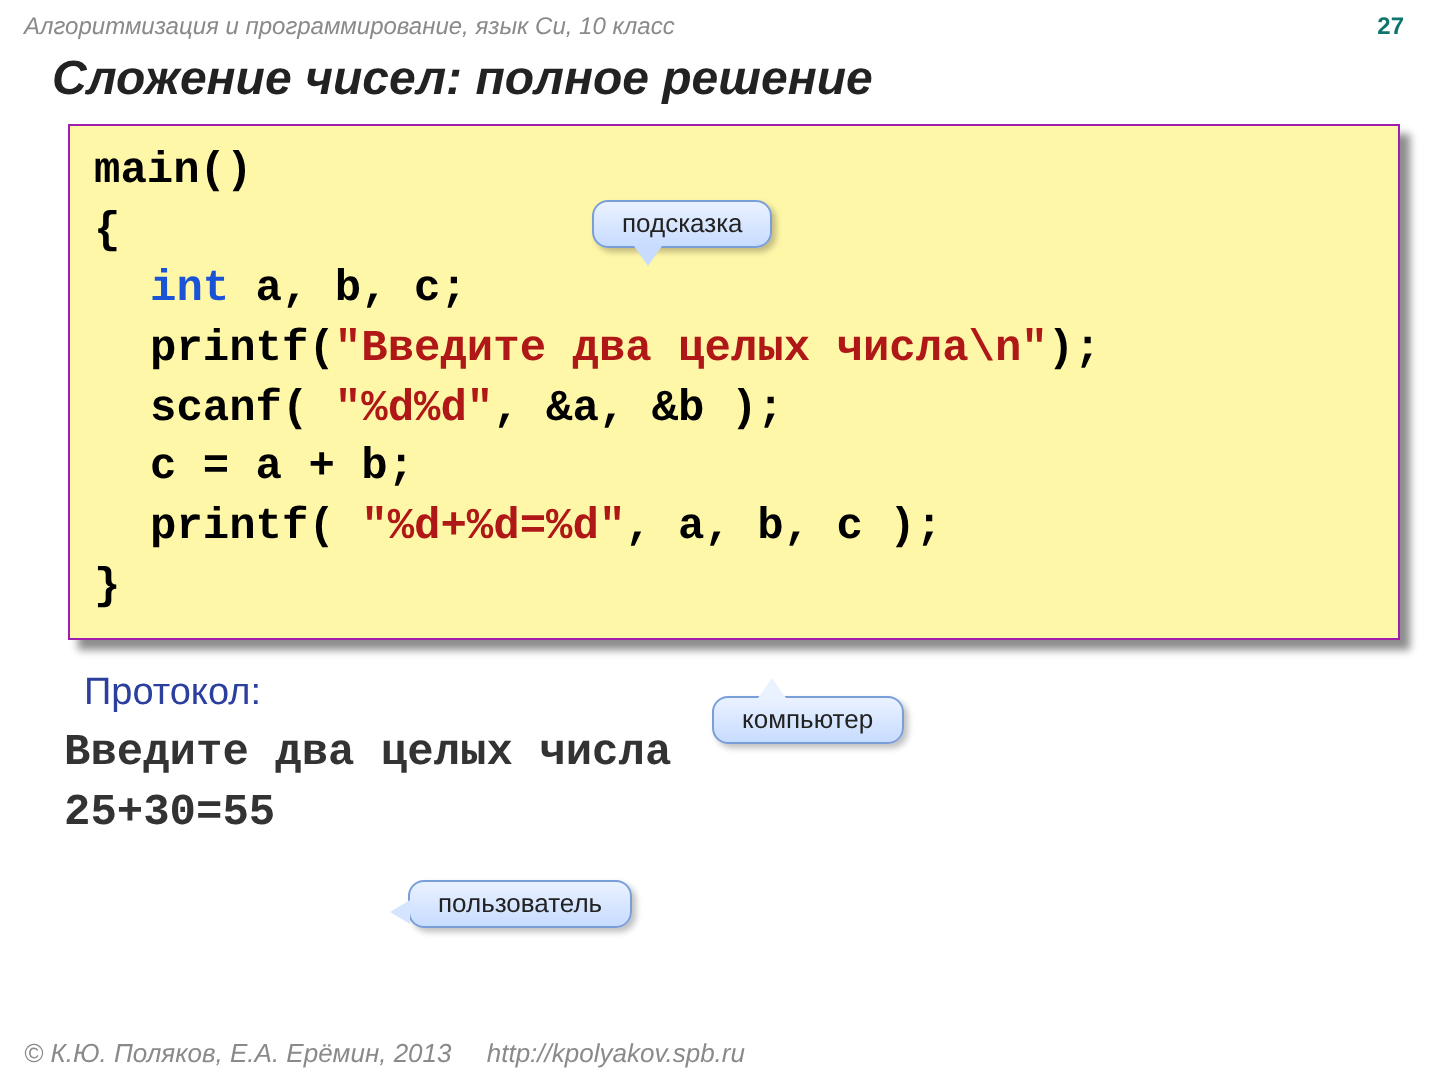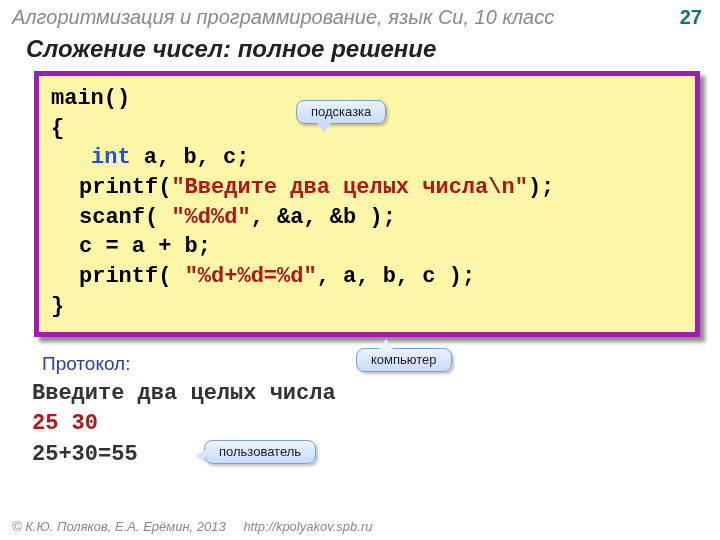--- a/index.html
+++ b/index.html
@@ -12,44 +12,44 @@
     position: relative;
     overflow: hidden;
   }
   .header {
     display: flex;
     justify-content: space-between;
     align-items: center;
     padding: 6px 18px 2px 12px;
     font-style: italic;
     color: #8a8a8a;
-    font-size: 20px;
+    font-size: 12px;
   }
   .header .page-num { font-weight: bold; color: #0f766e; font-style: normal;}
   .title {
     font-size: 24px;
     font-weight: bold;
     color: #222;
     padding: 4px 0 8px 26px;
     font-style: italic;
   }
   .code-block {
     margin: 0 20px 0 34px;
     background: #fff7a8;
-    border: 5px solid #a21caf;
+    border: 1px solid #a21caf;
     box-shadow: 5px 5px 4px rgba(0,0,0,0.45);
     padding: 8px 12px 10px 12px;
     font-family: "Courier New", monospace;
     font-size: 22px;
     font-weight: bold;
     line-height: 1.35;
     color: #000;
     position: relative;
   }
-  .kw { color: #1a53d6; margin-left: 12px; }
+  .kw { color: #1a53d6; }
   .str { color: #b01717; }
   .indent { display:inline-block; width: 28px;}
   .protocol-label {
     color: #2a3f9e;
     font-weight: normal;
     font-size: 19px;
     padding: 16px 4px 4px 42px;
   }
   .protocol {
     font-family: "Courier New", monospace;
@@ -126,21 +126,20 @@
   <div><span class="indent"></span><span>printf(</span><span class="str">"Введите два целых числа\n"</span><span>);</span></div>
   <div><span class="indent"></span><span>scanf( </span><span class="str">"%d%d"</span><span>, &amp;a, &amp;b );</span></div>
   <div><span class="indent"></span><span>c = a + b;</span></div>
   <div><span class="indent"></span><span>printf( </span><span class="str">"%d+%d=%d"</span><span>, a, b, c );</span></div>
   <div><span>}</span></div>
 </div>
 
 <div class="protocol-label">Протокол:</div>
 <div class="protocol">
   <div>Введите два целых числа</div>
-  <div class="user">25 30</div>
   <div>25+30=55</div>
 </div>
 
 <div id="c-hint" class="callout tail-down">подсказка</div>
 <div id="c-comp" class="callout tail-up">компьютер</div>
 <div id="c-user" class="callout tail-left">пользователь</div>
 
 <div class="footer">
   <span>© К.Ю. Поляков, Е.А. Ерёмин, 2013</span>
   <span class="link">http://kpolyakov.spb.ru</span>

